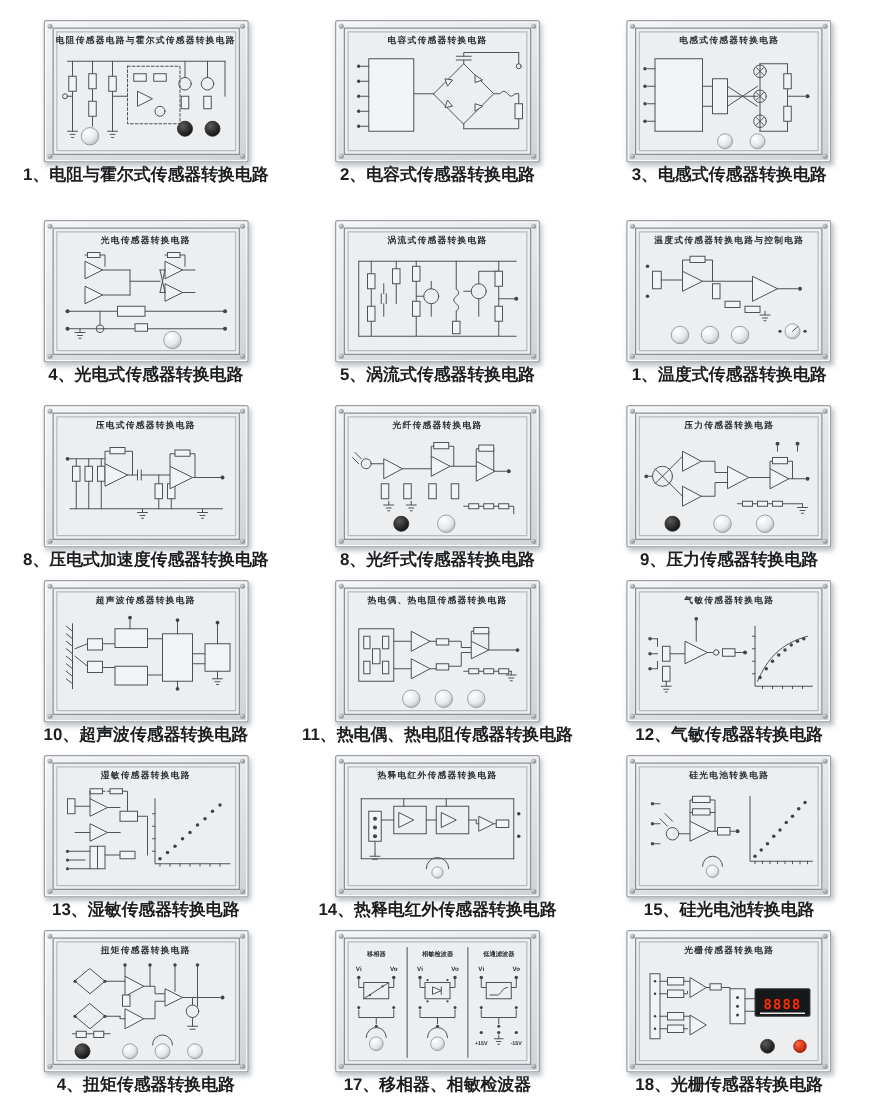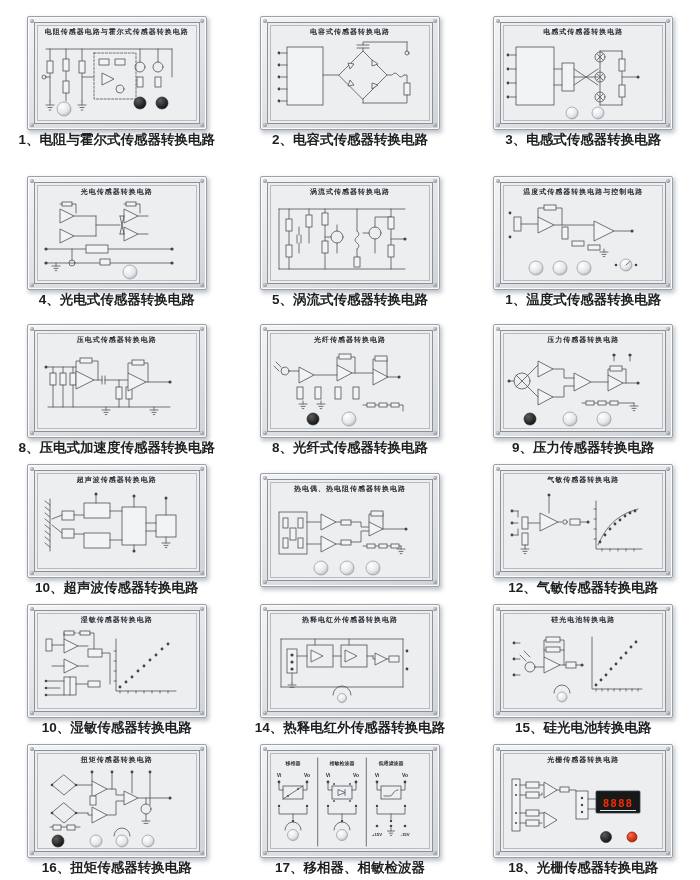--- a/index.html
+++ b/index.html
@@ -1,21 +1,21 @@
 <!DOCTYPE html>
 <html><head>
 <meta charset="utf-8">
 <style>
   html,body{margin:0;padding:0;}
   body{width:700px;height:880px;background:#ffffff;font-family:"Liberation Sans","DejaVu Sans",sans-serif;overflow:hidden;}
   .grid{display:grid;grid-template-columns:repeat(3,1fr);grid-template-rows:repeat(6,1fr);width:700px;height:880px;}
   .cell{display:flex;flex-direction:column;align-items:center;justify-content:center;gap:3px;}
   .device{position:relative;width:162px;height:112px;border:1px solid #9aa0a6;border-radius:2px;
     background:linear-gradient(160deg,#f3f4f6 0%,#e4e6e9 45%,#cfd2d6 100%);
-    box-shadow:1.5px 2.5px 4px rgba(70,80,95,.35), inset 0 0 0 1px #fbfcfd;padding-left:16px;}
+    box-shadow:1.5px 2.5px 4px rgba(70,80,95,.35), inset 0 0 0 1px #fbfcfd;}
   .screw{position:absolute;width:4px;height:4px;border-radius:50%;
     background:radial-gradient(circle at 35% 35%,#d6dade,#676d73);}
   .screw.tl{left:2px;top:2px}.screw.tr{right:2px;top:2px}.screw.bl{left:2px;bottom:2px}.screw.br{right:2px;bottom:2px}
   .plate{position:absolute;left:6px;top:5px;right:6px;bottom:5px;background:#eceef0;border:1px solid #8b9197;}
   .plate::before{content:"";position:absolute;inset:2px;border:1px solid #b6bbc0;pointer-events:none;}
   .ptitle{position:absolute;top:4px;left:0;right:0;text-align:center;font-size:7px;font-weight:bold;
     color:#2b2f34;letter-spacing:1px;white-space:nowrap;}
   .ptitle:empty{display:none;}
   .csvg{position:absolute;left:1px;top:14px;}
   .csvg.tall{top:5px;}
@@ -423,20 +423,21 @@
           <path class="ln" d="M94,52 H132 M132,52 v3 m-4,0 h8 m-6,2.4 h4 m-2.8,2.2 h1.6"></path>
           <rect class="bx" x="98" y="50" width="8" height="4"></rect>
             <rect class="bx" x="110" y="50" width="8" height="4"></rect>
             <rect class="bx" x="122" y="50" width="8" height="4"></rect>
           <circle class="kn" cx="52" cy="74" r="7"></circle>
           <circle class="kn" cx="78" cy="74" r="7"></circle>
           <circle class="kn" cx="104" cy="74" r="7"></circle>
         </svg>
       </div>
     </div>
+    <figcaption class="cap">11、热电偶、热电阻传感器转换电路</figcaption>
   </figure>
 
   <figure class="cell" style="margin:0">
     <div class="device">
       <span class="screw tl"></span>
         <span class="screw tr"></span>
         <span class="screw bl"></span>
         <span class="screw br"></span>
       <div class="plate">
         <div class="ptitle">气敏传感器转换电路</div>
@@ -508,21 +509,21 @@
               <circle class="dot" cx="102" cy="46" r="1.4"></circle>
               <circle class="dot" cx="108" cy="41" r="1.4"></circle>
               <circle class="dot" cx="114" cy="35" r="1.4"></circle>
               <circle class="dot" cx="120" cy="30" r="1.4"></circle>
               <circle class="dot" cx="126" cy="24" r="1.4"></circle>
               <circle class="dot" cx="132" cy="19" r="1.4"></circle>
           </g>
         </svg>
       </div>
     </div>
-    <figcaption class="cap">10、湿敏传感器转换电路</figcaption>
+    <figcaption class="cap">13、湿敏传感器转换电路</figcaption>
   </figure>
 
   <figure class="cell" style="margin:0">
     <div class="device">
       <span class="screw tl"></span>
         <span class="screw tr"></span>
         <span class="screw bl"></span>
         <span class="screw br"></span>
       <div class="plate">
         <div class="ptitle">热释电红外传感器转换电路</div>
@@ -625,21 +626,21 @@
           <path class="ln" d="M102,33 H132 M110,39 V33 M110,49 V56 m-4,0 h8 m-6,2.4 h4"></path>
           <circle class="dot" cx="134" cy="33" r="1.6"></circle>
           <circle class="knd" cx="22" cy="76" r="6"></circle>
           <circle class="kn" cx="60" cy="76" r="6"></circle>
           <path class="ln" d="M78,71 A8,8 0 0 1 94,71"></path>
           <circle class="kn" cx="86" cy="76" r="6"></circle>
           <circle class="kn" cx="112" cy="76" r="6"></circle>
         </svg>
       </div>
     </div>
-    <figcaption class="cap">16、扭矩传感器转换电路</figcaption>
+    <figcaption class="cap">4、扭矩传感器转换电路</figcaption>
   </figure>
 
   <figure class="cell" style="margin:0">
     <div class="device">
       <span class="screw tl"></span>
         <span class="screw tr"></span>
         <span class="screw bl"></span>
         <span class="screw br"></span>
       <div class="plate">
 

